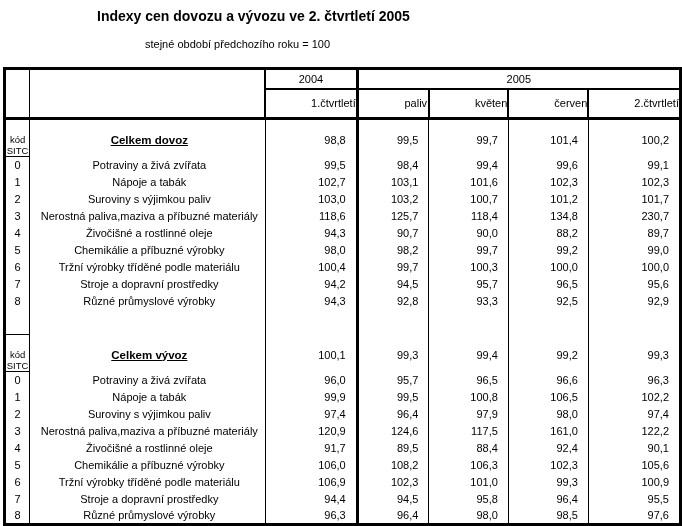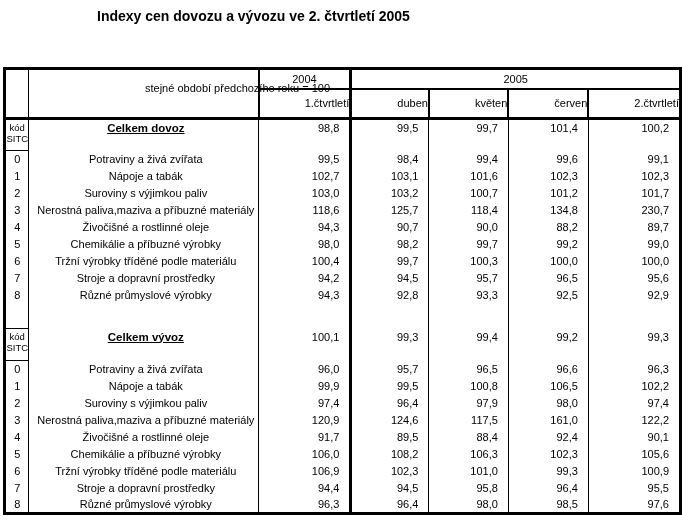--- a/index.html
+++ b/index.html
@@ -19,21 +19,20 @@
     font-weight: bold;
     letter-spacing: 0px;
     white-space: nowrap;
   }
   .subtitle {
     position: absolute;
     left: 145px;
     top: 38px;
     font-size: 11px;
     white-space: nowrap;
-    margin-top: 44px;
   }
   table.idx {
     position: absolute;
     left: 3px;
     top: 67px;
     border-collapse: collapse;
     border: 3px solid #000;
     table-layout: fixed;
   }
   td {
@@ -62,21 +61,21 @@
   td.h2.sep { border-left: 3px solid #000; }
   
   td.corner-code { border-right: 1px solid #000; border-bottom: 3px solid #000; }
   td.corner-label { border-right: 2px solid #000; border-bottom: 3px solid #000; }
   
   tbody td.code { text-align: center; border-right: 1px solid #000; }
   tbody td.label { text-align: center; padding-left: 4px; }
   tbody td.val { text-align: right; padding-right: 10px; border-left: 1px solid #000; }
   tbody td.val.sep { border-left: 3px solid #000; }
   tr.data-row td { height: 17px; vertical-align: middle; }
-  tr.total-row td { height: 32px; vertical-align: top; padding-top: 2px; }
+  tr.total-row td { height: 32px; vertical-align: top; padding-top: 14px; }
   tr.total-row td.label { font-weight: bold; text-decoration: underline; font-size: 11.5px; }
   tr.gap-row td { height: 25px; }
   td.kod {
     font-size: 9.5px;
     line-height: 11px;
     text-align: center;
     border-right: 1px solid #000;
     border-bottom: 1px solid #000;
     padding-top: 2px;
   }
@@ -100,21 +99,21 @@
   </colgroup>
   <thead>
     <tr>
       <td class="corner-code" rowspan="2"></td>
       <td class="corner-label" rowspan="2"></td>
       <td class="h1 h1-2004">2004</td>
       <td class="h1" colspan="4">2005</td>
     </tr>
     <tr>
       <td class="h2">1.čtvrtletí</td>
-      <td class="h2 sep">duben</td>
+      <td class="h2 sep">paliv</td>
       <td class="h2">květen</td>
       <td class="h2">červen</td>
       <td class="h2">2.čtvrtletí</td>
     </tr>
   </thead>
   <tbody id="table-body">
       <tr class="total-row">
         <td class="kod">kód<br>SITC</td>
         <td class="label">Celkem dovoz</td>
         <td class="val">98,8</td>

